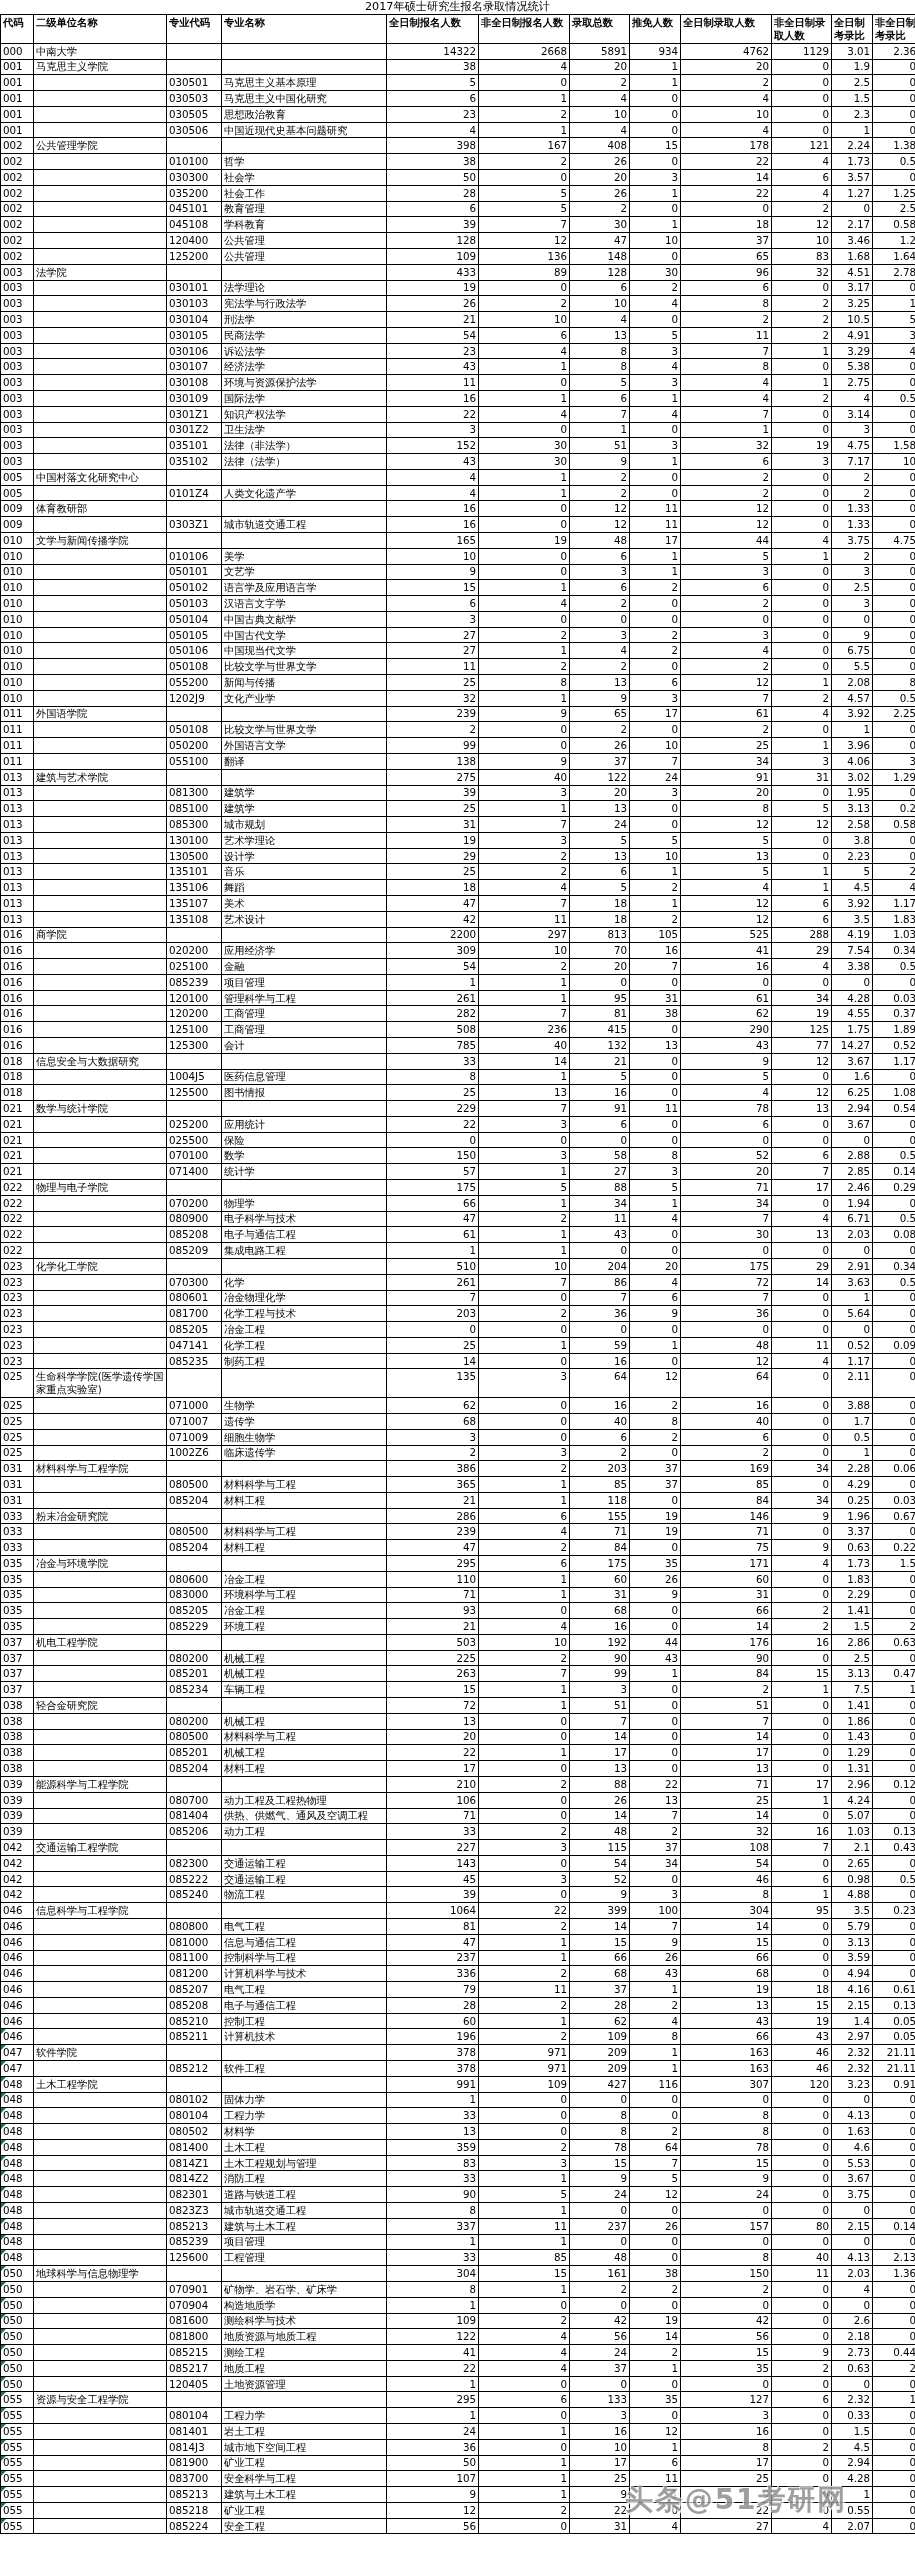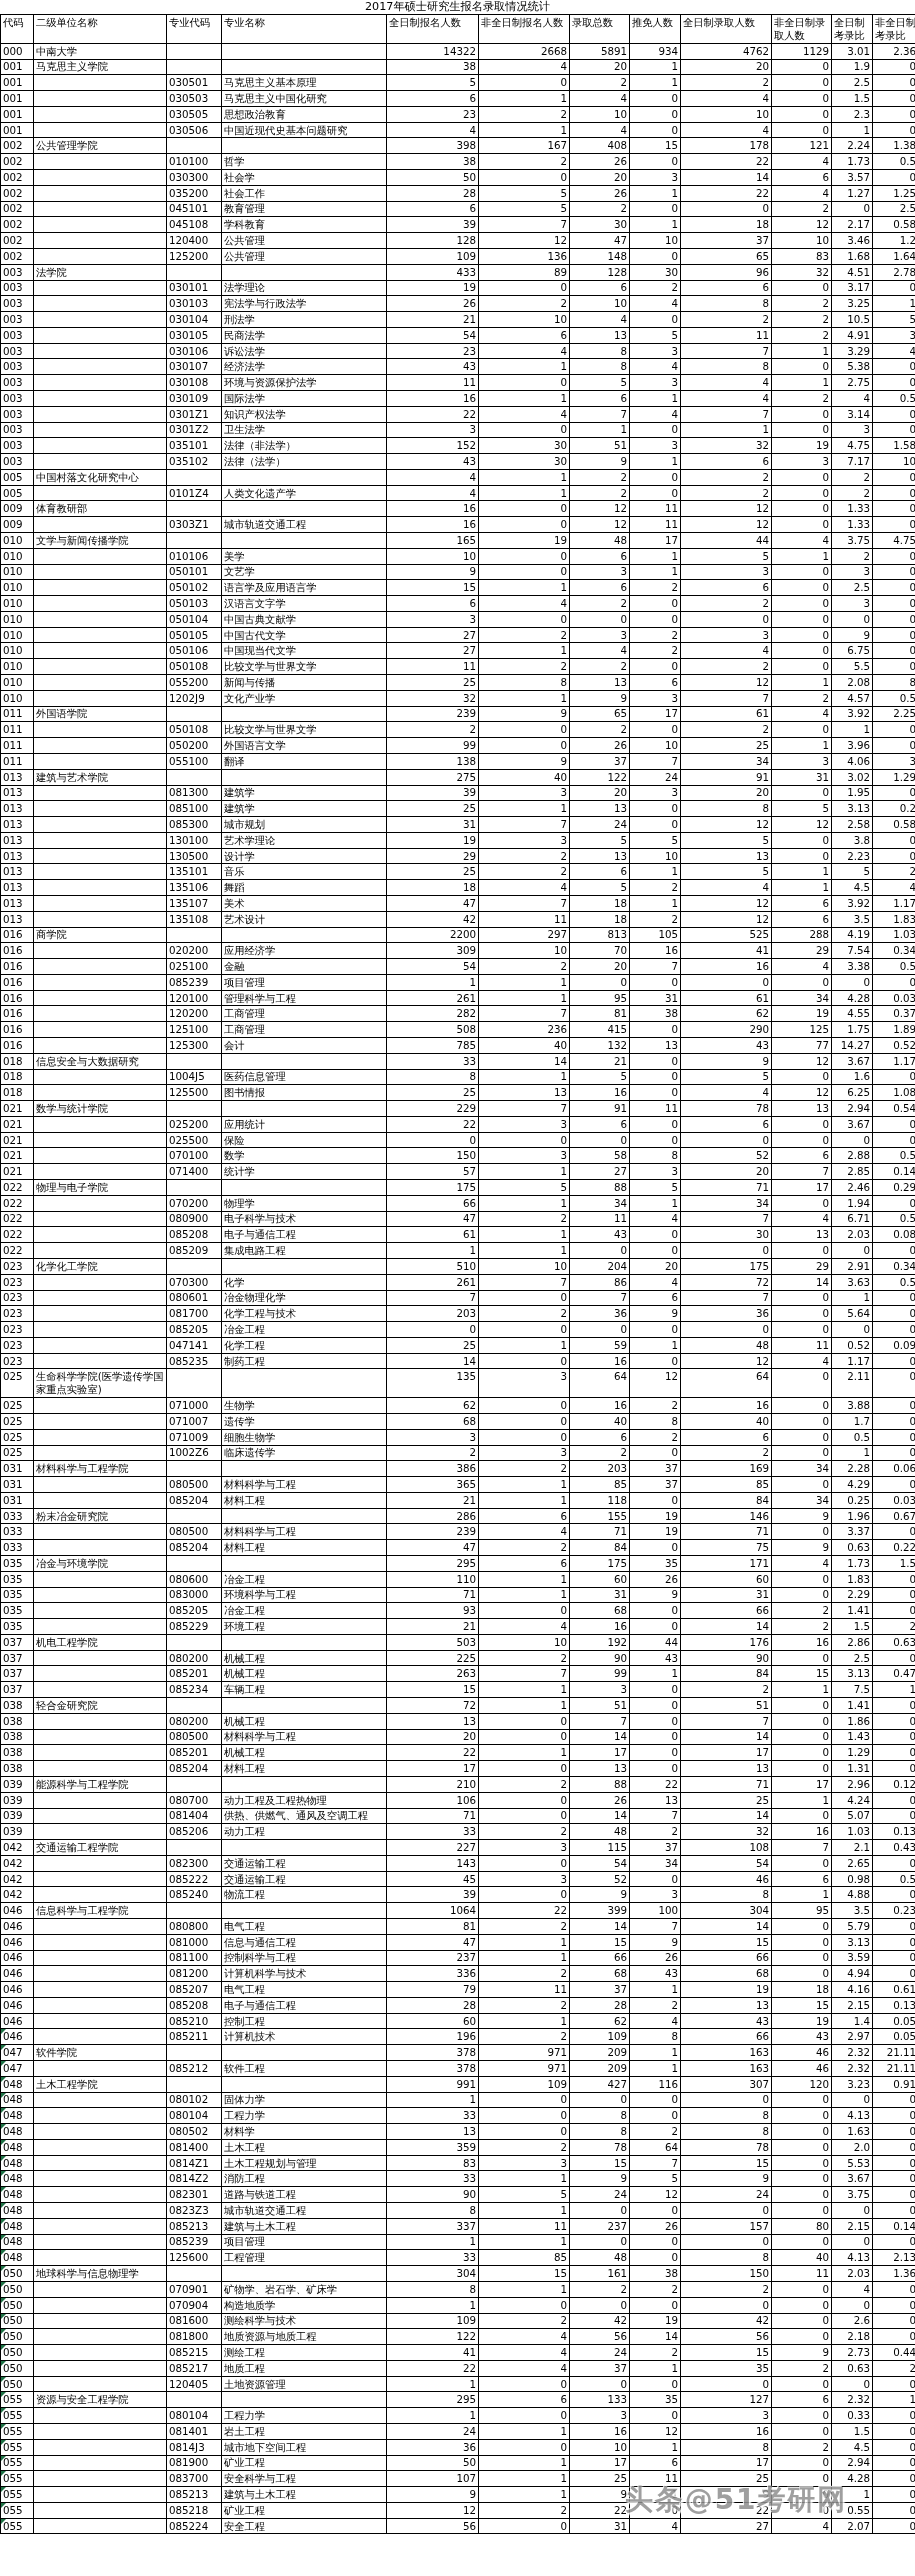--- a/index.html
+++ b/index.html
@@ -1,21 +1,21 @@
 <!DOCTYPE html>
 <html style="font-size:15px"><head>
 <meta charset="utf-8">
 <style>
   html,body{margin:0;padding:0;background:#fff;}
   body{width:915px;font-family:"DejaVu Sans","Liberation Sans",sans-serif;color:#000;}
   .page{position:relative;width:849px;}
   .doc-title{width:915px;text-align:center;font-size:11.2px;line-height:14px;height:14px;white-space:nowrap;overflow:hidden;}
   table.stats{border-collapse:collapse;table-layout:fixed;width:916px;}
   table.stats th,table.stats td{border:0.9px solid #000;font-size:10.3px;line-height:13px;padding:0.9px 1.9px;overflow:hidden;vertical-align:top;word-break:break-all;}
-  table.stats th{font-weight:normal;text-align:left;vertical-align:top;}
+  table.stats th{font-weight:bold;text-align:left;vertical-align:top;}
   table.stats td{height:13px;white-space:normal;}
   td.num{text-align:right;white-space:nowrap;}
   td.txt{text-align:left;}
   td.code{position:relative;}
   tr.tri td.code:before{content:"";position:absolute;left:0;top:0;width:0;height:0;
     border-top:5.6px solid #1e7145;border-right:5.6px solid transparent;}
   .watermark{position:absolute;right:1.9px;bottom:15px;font-size:28px;font-weight:bold;
     color:#8f8f8f;letter-spacing:1.9px;white-space:nowrap;
     text-shadow:-0.9px -0.9px 0 #fff,0.9px 0.9px 1.9px #fff,1.9px 1.9px 1.9px #ffffff;opacity:.85;}
 </style>
@@ -1908,21 +1908,21 @@
           <td class="txt code">048</td>
           <td class="txt"></td>
           <td class="txt">081400</td>
           <td class="txt">土木工程</td>
           <td class="num">359</td>
           <td class="num">2</td>
           <td class="num">78</td>
           <td class="num">64</td>
           <td class="num">78</td>
           <td class="num">0</td>
-          <td class="num">2.0</td>
+          <td class="num">4.6</td>
           <td class="num">0</td>
         </tr>
         <tr class="tri">
           <td class="txt code">048</td>
           <td class="txt"></td>
           <td class="txt">0814Z1</td>
           <td class="txt">土木工程规划与管理</td>
           <td class="num">83</td>
           <td class="num">3</td>
           <td class="num">15</td>

